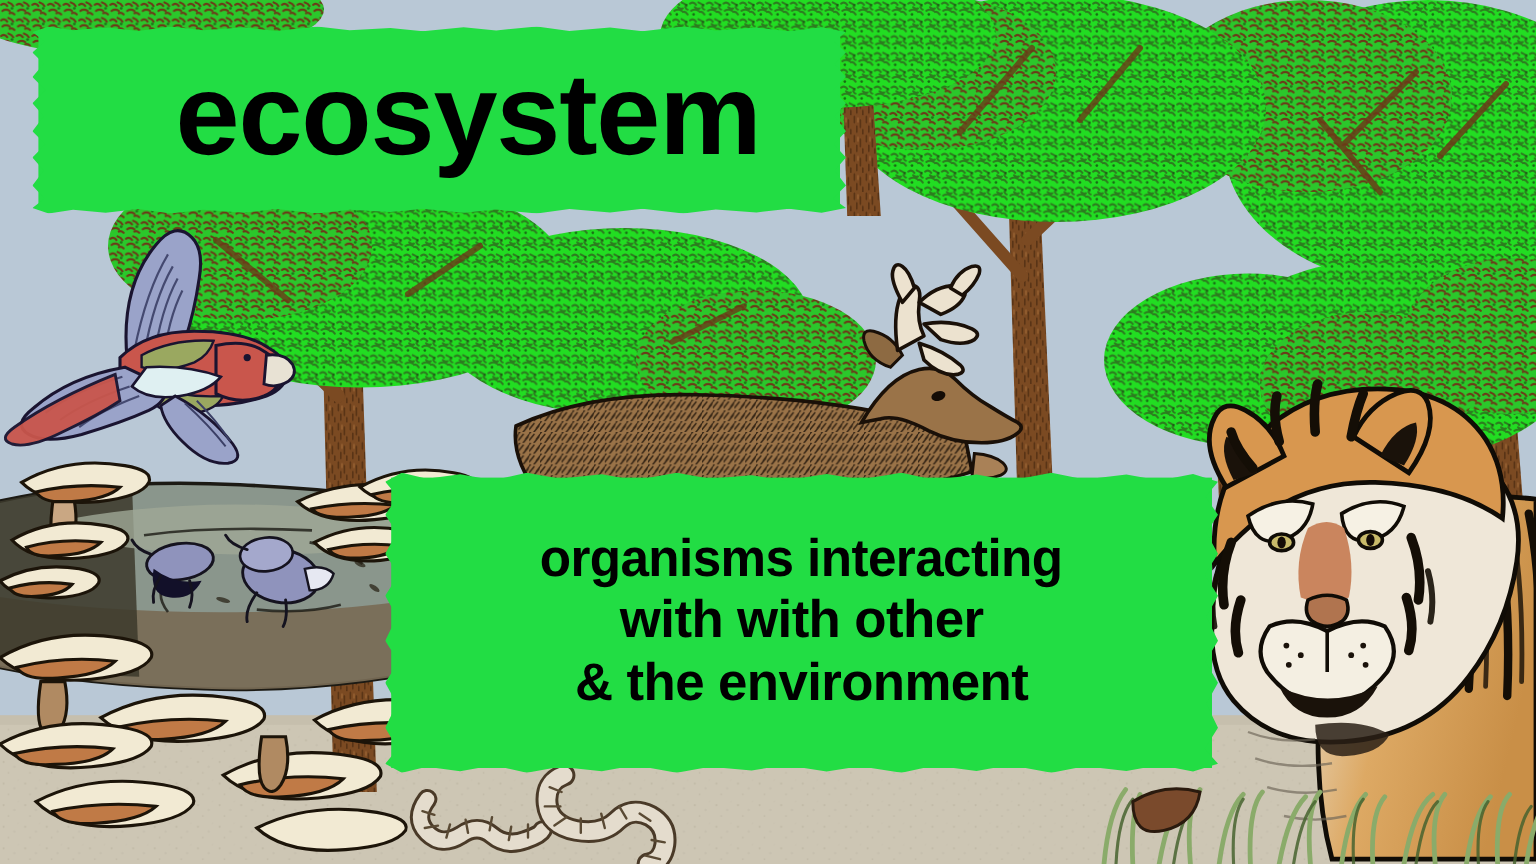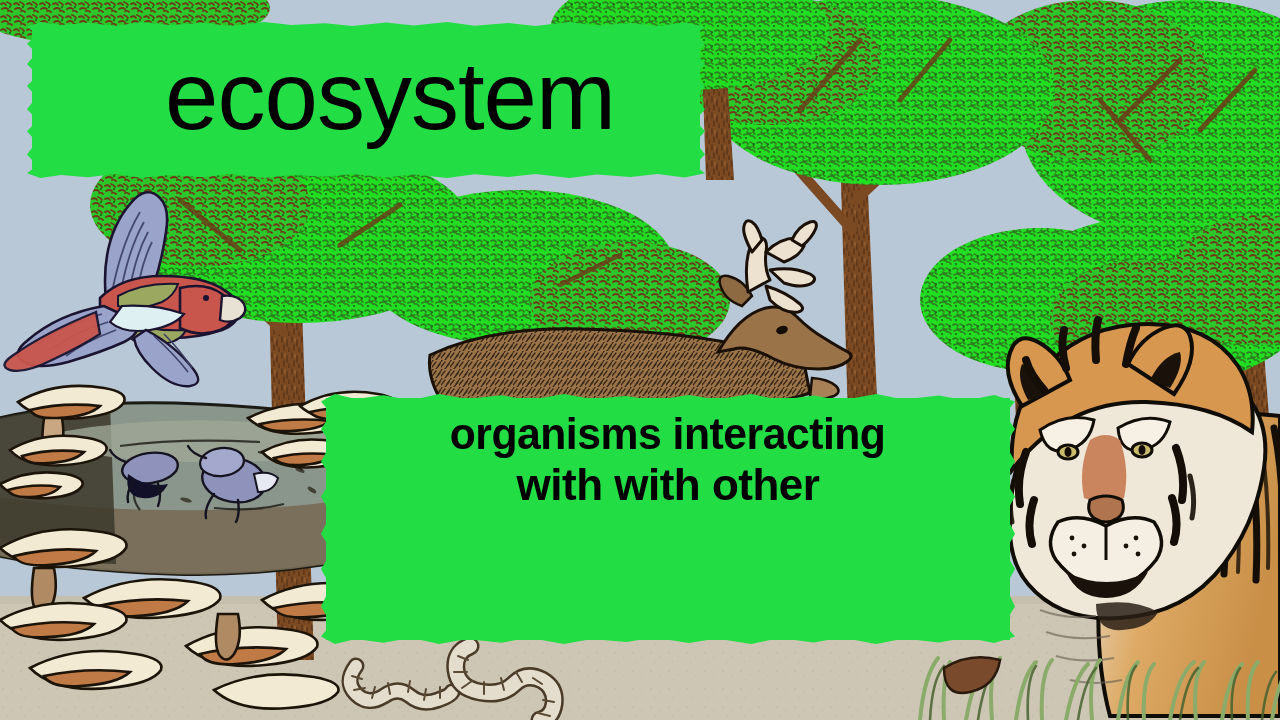--- a/index.html
+++ b/index.html
@@ -19,21 +19,21 @@
   .layer { position: absolute; inset: 0; }
   svg.layer { display: block; width: 1280px; height: 720px; }
 
   
   .banner {
     position: absolute;
     background: #22dd44;
     display: flex;
     flex-direction: column;
     align-items: center;
-    justify-content: flex-start;
+    justify-content: center;
     color: #000;
     z-index: 40;
   }
   
   .banner::before {
     content: "";
     position: absolute;
     left: -5px; right: -5px; top: -4px; bottom: -4px;
     background: #22dd44;
     z-index: -1;
@@ -54,21 +54,21 @@
     );
   }
   #title-banner {
     left: 32px; top: 26px;
     width: 668px; height: 148px;
     justify-content: center;
   }
   #title-text {
     font-size: 96px;
     line-height: 1;
-    font-weight: 400;
+    font-weight: 700;
     letter-spacing: -1px;
     padding-bottom: 8px;
     margin-left: 48px;
   }
   #definition-banner {
     left: 326px; top: 398px;
     width: 684px; height: 242px;
     padding: 10px 18px 14px;
   }
   .def-line {
@@ -455,15 +455,16 @@
     <path d="M944 668 q26 -16 56 -8 q-4 26 -30 32 q-26 6 -26 -24 Z" fill="#7a4a2c" stroke="#2a1a0e" stroke-width="2.5"></path>
   </svg>
 
   <div class="banner" id="title-banner">
     <div id="title-text">ecosystem</div>
   </div>
 
   <div class="banner" id="definition-banner">
     <div class="def-line" id="def-line-0">organisms interacting</div>
     <div class="def-line">with with other</div>
+    <div class="def-line">&amp; the environment</div>
   </div>
 
 </div>
 
 </body></html>

